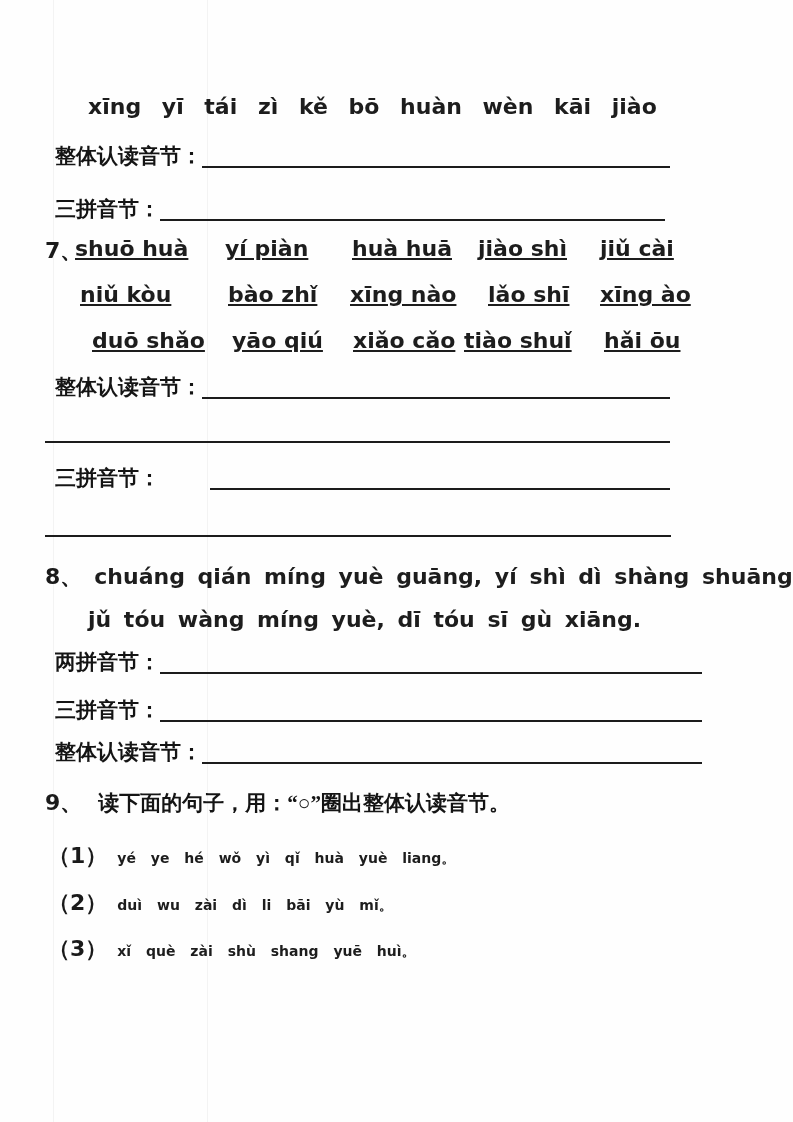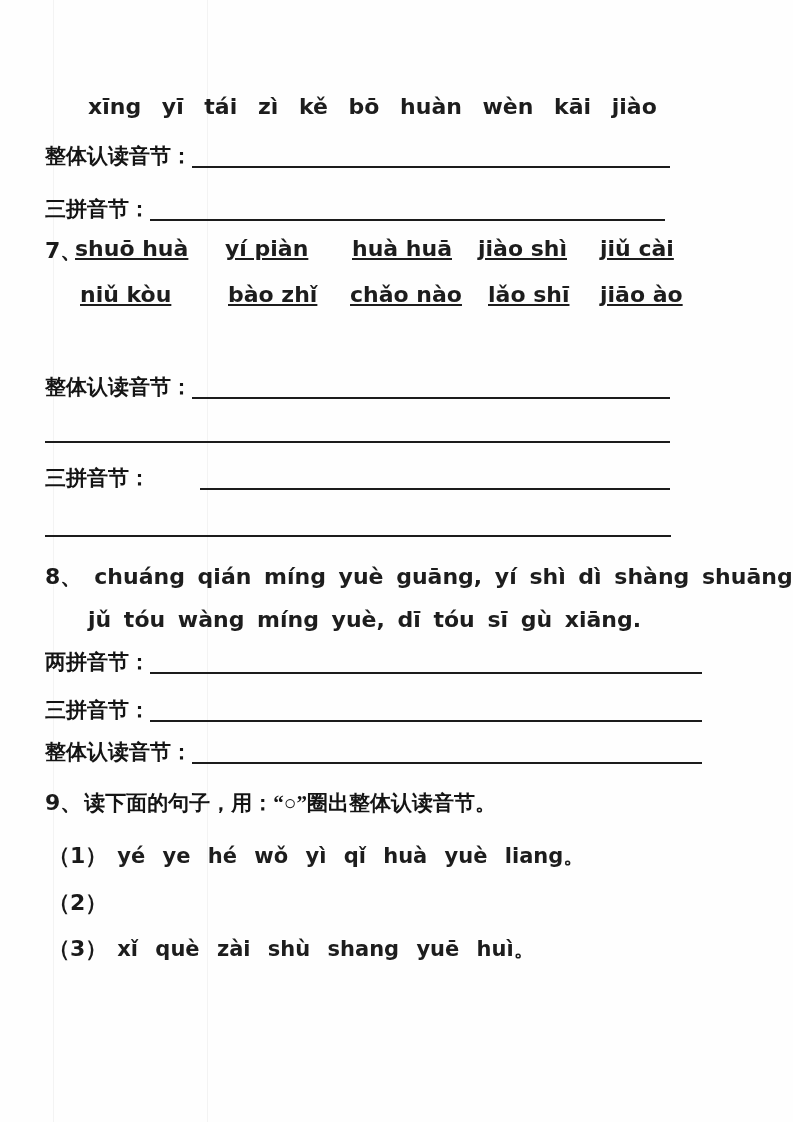--- a/index.html
+++ b/index.html
@@ -21,20 +21,21 @@
     font-weight:600;
     font-size:22px;
     white-space:nowrap;
     color:#1d1d1d;
   }
   .cjk{
     font-family:"Liberation Serif","DejaVu Serif",serif;
     font-weight:700;
     color:#141414;
     white-space:nowrap;
+    margin-left:10px;
   }
   .num{
     font-family:"DejaVu Sans",sans-serif;
     font-weight:600;
     font-size:22px;
     white-space:nowrap;
     color:#1a1a1a;
   }
   .label-row{
     left:45px;
@@ -58,23 +59,23 @@
   }
   .blank-rule{
     left:45px;width:625px;height:0;
     border-top:2px solid #1c1c1c;
   }
   .wordrow{left:0;top:0;width:793px;height:30px;}
   .wordrow .pinyin{position:absolute;top:0;text-decoration:underline;}
   .sentence{display:flex;align-items:baseline;}
   .sentence .txt{font-size:22px;word-spacing:5px;margin-left:12px;}
   .nine-item{display:flex;align-items:baseline;}
-  .nine-item .txt{font-size:21px;word-spacing:10px;margin-left:10px;}
+  .nine-item .txt{font-size:14px;word-spacing:10px;margin-left:10px;}
   .spread{word-spacing:13px;}
-  .instr{font-size:21px;margin-left:2px;}
+  .instr{font-size:21px;margin-left:16px;}
 </style>
 </head>
 <body>
 
 <div class="sheet">
 
   <div class="artifact" style="left:53px"></div>
   <div class="artifact" style="left:207px"></div>
 
   <div class="abs pinyin spread" style="top:94px;left:88px">xīng yī tái zì kě bō huàn wèn kāi jiào</div>
@@ -94,25 +95,32 @@
     <span class="pinyin" style="left:75px">shuō huà</span>
     <span class="pinyin" style="left:225px">yí piàn</span>
     <span class="pinyin" style="left:352px">huà huā</span>
     <span class="pinyin" style="left:478px">jiào shì</span>
     <span class="pinyin" style="left:600px">jiǔ cài</span>
   </div>
 
   <div class="abs wordrow" style="top:282px">
     <span class="pinyin" style="left:80px">niǔ kòu</span>
     <span class="pinyin" style="left:228px">bào zhǐ</span>
-    <span class="pinyin" style="left:350px">chǎo nào</span>
+    <span class="pinyin" style="left:350px">xīng nào</span>
     <span class="pinyin" style="left:488px">lǎo shī</span>
-    <span class="pinyin" style="left:600px">jiāo ào</span>
+    <span class="pinyin" style="left:600px">xīng ào</span>
   </div>
 
+  <div class="abs wordrow" style="top:328px">
+    <span class="pinyin" style="left:92px">duō shǎo</span>
+    <span class="pinyin" style="left:232px">yāo qiú</span>
+    <span class="pinyin" style="left:353px">xiǎo cǎo</span>
+    <span class="pinyin" style="left:464px">tiào shuǐ</span>
+    <span class="pinyin" style="left:604px">hǎi ōu</span>
+  </div>
 
   <div class="abs label-row" style="top:373px;width:625px">
     <span class="cjk label">整体认读音节：</span>
     <span class="rule"></span>
   </div>
 
   <div class="abs blank-rule" style="top:441px"></div>
 
   <div class="abs label-row" style="top:464px;width:625px">
     <span class="cjk label">三拼音节：</span>
@@ -150,20 +158,21 @@
     <span class="cjk instr">读下面的句子，用：“○”圈出整体认读音节。</span>
   </div>
 
   <div class="abs nine-item" style="top:841px;left:48px">
     <span class="num">（1）</span>
     <span class="pinyin txt">yé ye hé wǒ yì qǐ huà yuè liang。</span>
   </div>
 
   <div class="abs nine-item" style="top:888px;left:48px">
     <span class="num">（2）</span>
+    <span class="pinyin txt">duì wu zài dì li bāi yù mǐ。</span>
   </div>
 
   <div class="abs nine-item" style="top:934px;left:48px">
     <span class="num">（3）</span>
     <span class="pinyin txt">xǐ què zài shù shang yuē huì。</span>
   </div>
 
 </div>
 
 </body></html>

